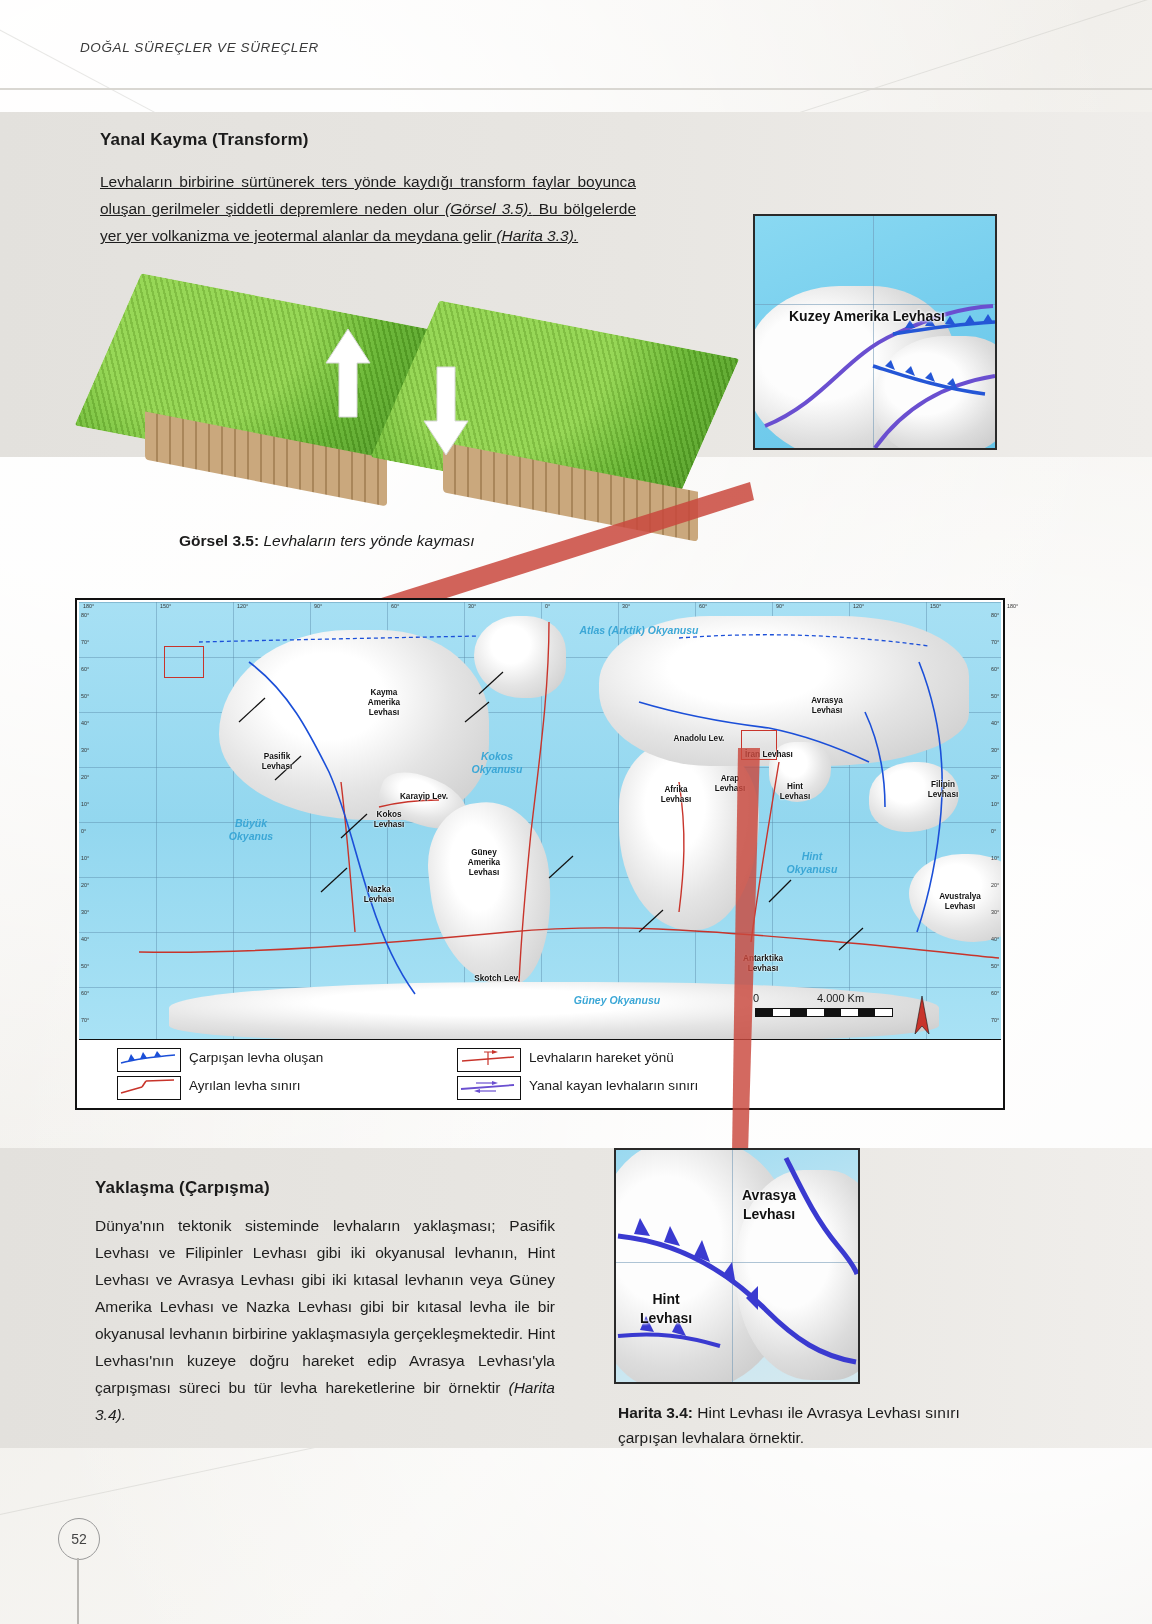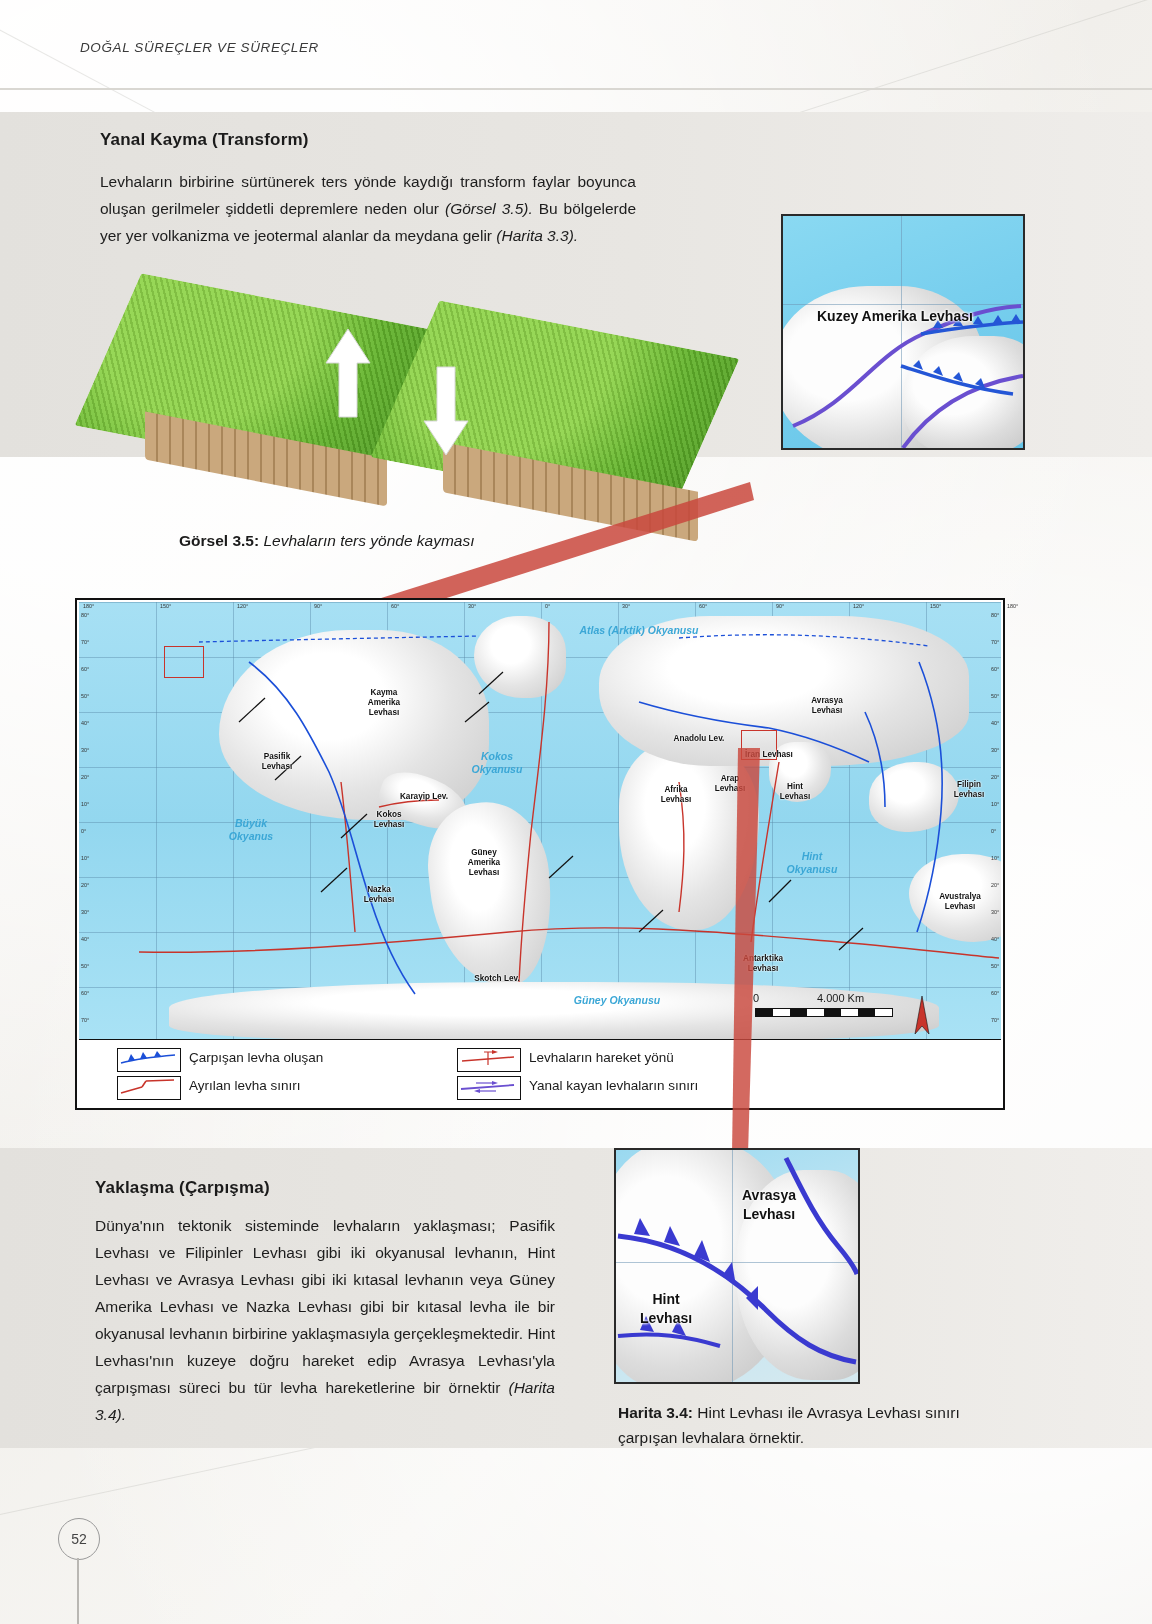--- a/index.html
+++ b/index.html
@@ -135,21 +135,21 @@
 <div class="gray-band"></div>
 <div class="gray-band2"></div>
 <div class="header-rule"></div>
 
 <div class="content">
 
   <div class="running-head">DOĞAL SÜREÇLER VE SÜREÇLER</div>
 
   <h2 class="section-title" style="left:100px;top:130px;">Yanal Kayma (Transform)</h2>
 
-  <p class="body-text" style="left:100px;top:168px;width:536px;">
+  <p class="body-text" style="left:100px;top:168px;width:536px;text-decoration:underline;">
     <span>Levhaların birbirine sürtünerek ters yönde kaydığı transform faylar boyunca oluşan gerilmeler şiddetli depremlere neden olur </span><span class="italic">(Görsel 3.5).</span><span>  Bu bölgelerde yer yer volkanizma ve jeotermal alanlar da meydana gelir </span><span class="italic">(Harita 3.3).</span>
   </p>
 
   <div class="blocks">
     <div class="blk" style="left:8px;top:10px;width:290px;height:165px;transform:skewY(11deg) skewX(-22deg);">
       <div class="grass"></div>
     </div>
     <div class="soil" style="position:absolute;left:45px;top:150px;width:242px;height:48px;transform:skewY(11deg);
                 background:repeating-linear-gradient(90deg,#caa87d 0 11px,#a9865a 11px 13px);border-radius:0 0 4px 4px;"></div>
 
@@ -165,21 +165,21 @@
     <svg class="arrow" style="left:312px;top:78px;" width="64" height="92" viewBox="0 0 64 92">
       <polygon points="34,92 12,58 25,58 25,4 43,4 43,58 56,58" fill="#ffffff" stroke="#d8d8d8" stroke-width="1"></polygon>
     </svg>
   </div>
 
   <div class="caption" style="left:163px;top:532px;">
     <b>Görsel 3.5:</b>
     <span class="it">Levhaların ters yönde kayması</span>
   </div>
 
-  <div class="inset" style="left:753px;top:214px;width:240px;height:232px;margin-left:28px;">
+  <div class="inset" style="left:753px;top:214px;width:240px;height:232px;">
     <div class="sea"></div>
     <div class="land" style="left:-10px;top:70px;width:210px;height:175px;border-radius:45% 40% 30% 50%;"></div>
     <div class="land" style="left:120px;top:120px;width:140px;height:120px;border-radius:50% 35% 45% 40%;"></div>
     <div class="grid-v" style="left:118px;top:0;width:1px;height:100%;"></div>
     <div class="grid-h" style="left:0;top:88px;width:100%;height:1px;"></div>
     <svg style="position:absolute;left:0;top:0;" width="240" height="232">
       <path d="M10,210 C70,185 90,140 140,118 C180,100 205,92 238,90" stroke="#6a4fd0" stroke-width="4" fill="none"></path>
       <path d="M120,232 C150,190 190,168 240,160" stroke="#6a4fd0" stroke-width="4" fill="none"></path>
       <path d="M138,118 C175,112 205,108 240,106" stroke="#2456d6" stroke-width="3.5" fill="none"></path>
       <g fill="#2456d6">
@@ -318,21 +318,21 @@
             <div>İran Levhası</div>
           </div>
           <div class="plate-label" style="left: 718px; top: 94px; width: 60px;">
             <div>Avrasya</div>
             <div>Levhası</div>
           </div>
           <div class="plate-label" style="left: 686px; top: 180px; width: 60px;">
             <div>Hint</div>
             <div>Levhası</div>
           </div>
-          <div class="plate-label" style="left: 860px; top: 178px; width: 60px;">
+          <div class="plate-label" style="left: 834px; top: 178px; width: 60px;">
             <div>Filipin</div>
             <div>Levhası</div>
           </div>
           <div class="plate-label" style="left: 914px; top: 140px; width: 60px;">
             <div>Pasifik</div>
             <div>Levhası</div>
           </div>
           <div class="plate-label" style="left: 851px; top: 290px; width: 60px;">
             <div>Avustralya</div>
             <div>Levhası</div>

